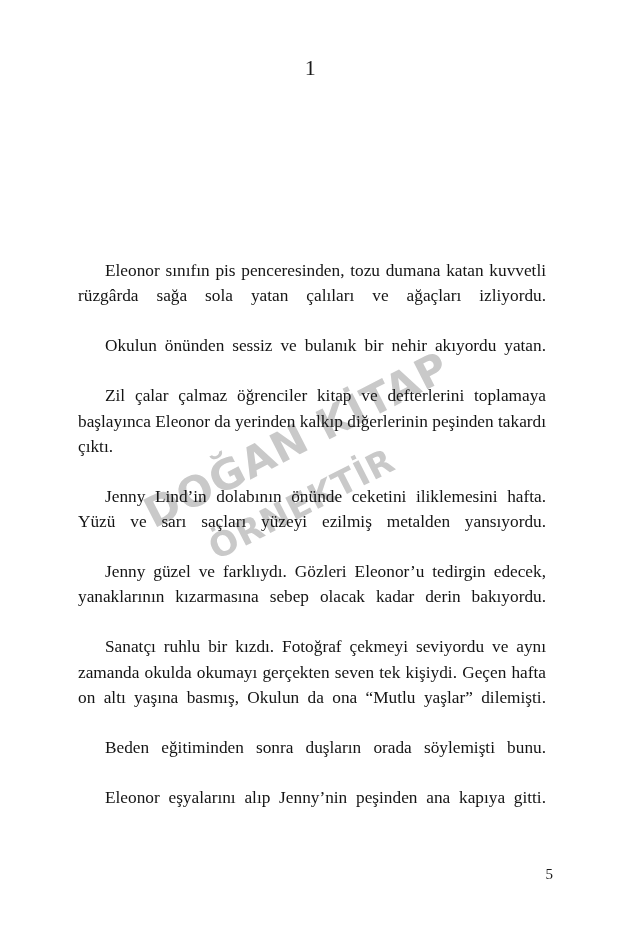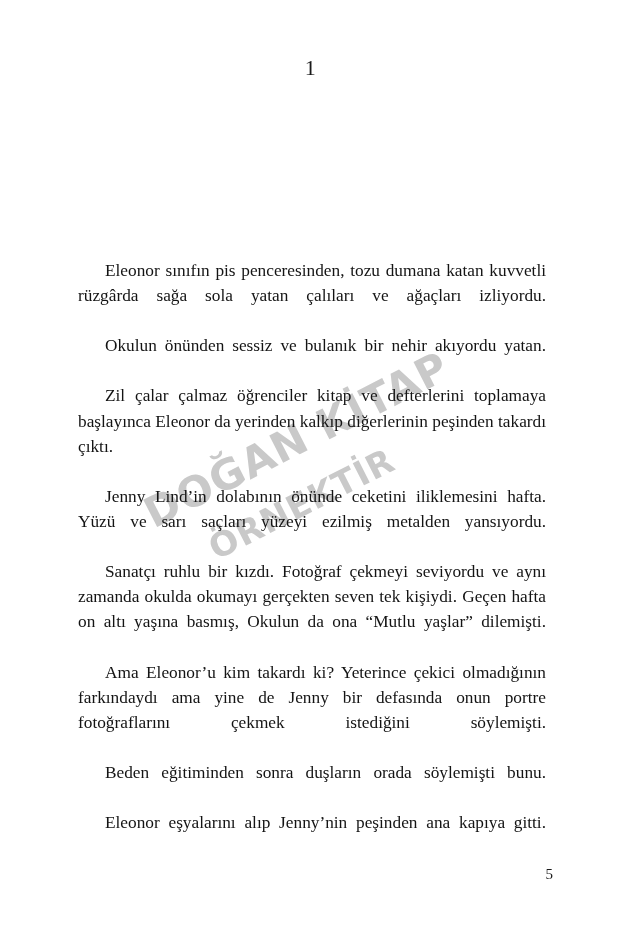--- a/index.html
+++ b/index.html
@@ -111,21 +111,21 @@
   <div class="watermark">
     <span class="watermark-line top">DOĞAN KİTAP</span>
     <span class="watermark-line bottom">ÖRNEKTİR</span>
   </div>
 
   <div class="text-block">
       <p class="para">Eleonor sınıfın pis penceresinden, tozu dumana katan kuvvetli rüzgârda sağa sola yatan çalıları ve ağaçları izliyordu.</p>
       <p class="para">Okulun önünden sessiz ve bulanık bir nehir akıyordu yatan.</p>
       <p class="para">Zil çalar çalmaz öğrenciler kitap ve defterlerini toplamaya başlayınca Eleonor da yerinden kalkıp diğerlerinin peşinden takardı çıktı.</p>
       <p class="para">Jenny Lind’in dolabının önünde ceketini iliklemesini hafta. Yüzü ve sarı saçları yüzeyi ezilmiş metalden yansıyordu.</p>
+      <p class="para">Jenny güzel ve farklıydı. Gözleri Eleonor’u tedirgin edecek, yanaklarının kızarmasına sebep olacak kadar derin bakıyordu.</p>
       <p class="para">Sanatçı ruhlu bir kızdı. Fotoğraf çekmeyi seviyordu ve aynı zamanda okulda okumayı gerçekten seven tek kişiydi. Geçen hafta on altı yaşına basmış, Okulun da ona “Mutlu yaşlar” dilemişti.</p>
-      <p class="para">Ama Eleonor’u kim takardı ki? Yeterince çekici olmadığının farkındaydı ama yine de Jenny bir defasında onun portre fotoğraflarını çekmek istediğini söylemişti.</p>
       <p class="para">Beden eğitiminden sonra duşların orada söylemişti bunu.</p>
       <p class="para">Eleonor eşyalarını alıp Jenny’nin peşinden ana kapıya gitti.</p>
     </div>
 
   <div class="page-number">5</div>
 
 </div>
 
 </body></html>

